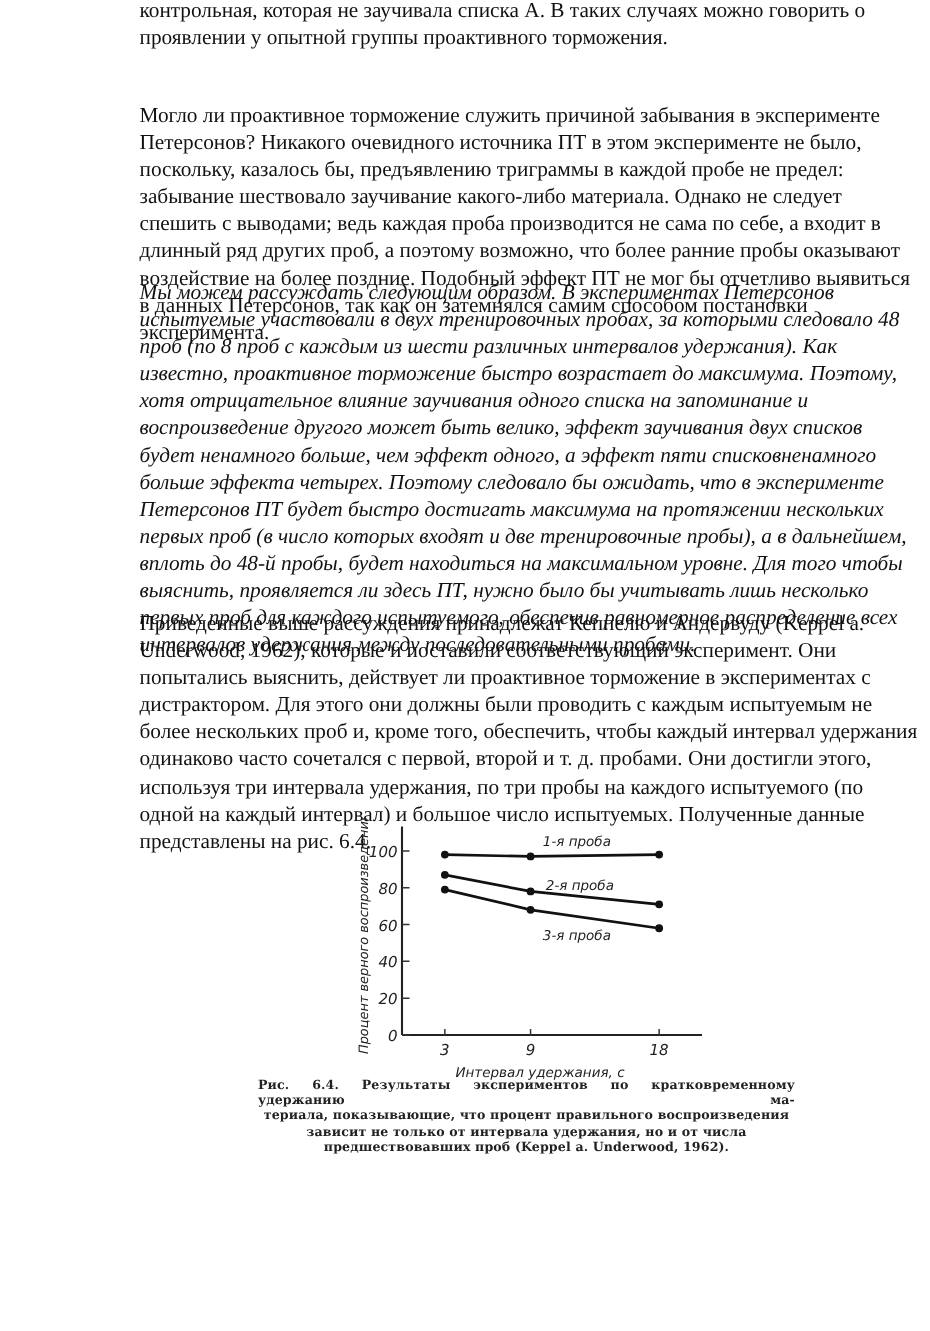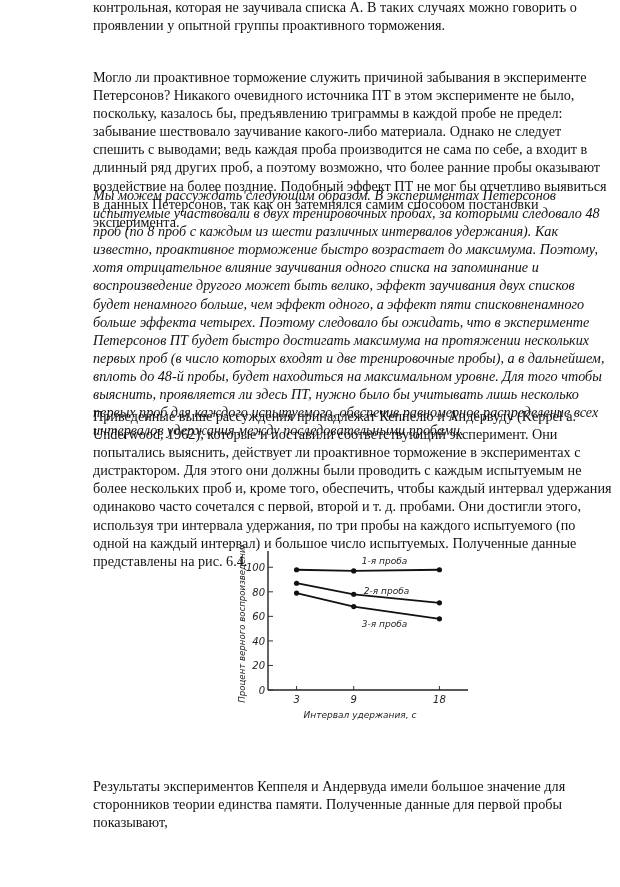--- a/index.html
+++ b/index.html
@@ -81,17 +81,18 @@
           <text x="130" y="173" text-anchor="middle" font-size="9" class="chart-text">Интервал удержания, с</text>
           <text x="0" y="0" text-anchor="middle" font-size="8.6" class="chart-text" transform="translate(15,77.5) rotate(-90)">Процент верного воспроизведения</text>
           <text x="154.57142857142856" y="19.340909090909093" text-anchor="middle" font-size="9" class="chart-text">1-я проба</text>
           <text x="156.57142857142856" y="48.56818181818183" text-anchor="middle" font-size="9" class="chart-text">2-я проба</text>
           <text x="154.57142857142856" y="81.68181818181817" text-anchor="middle" font-size="9" class="chart-text">3-я проба</text>
         </g>
     </svg>
   </div>
 
   <div class="caption">
+    <span class="first">Рис. 6.4. Результаты экспериментов по кратковременному удержанию ма-</span>
+    <span>териала, показывающие, что процент правильного воспроизведения зависит не только от интервала удержания, но и от числа предшествовавших проб (Keppel a. Underwood, 1962).</span>
   </div>
 
-  <p class="text-block p5">Результаты экспериментов Кеппеля и Андервуда имели большое значение для сторонников теории единства памяти. Полученные данные для первой пробы показывают,</p>
 
 </div>
 
 </body></html>

